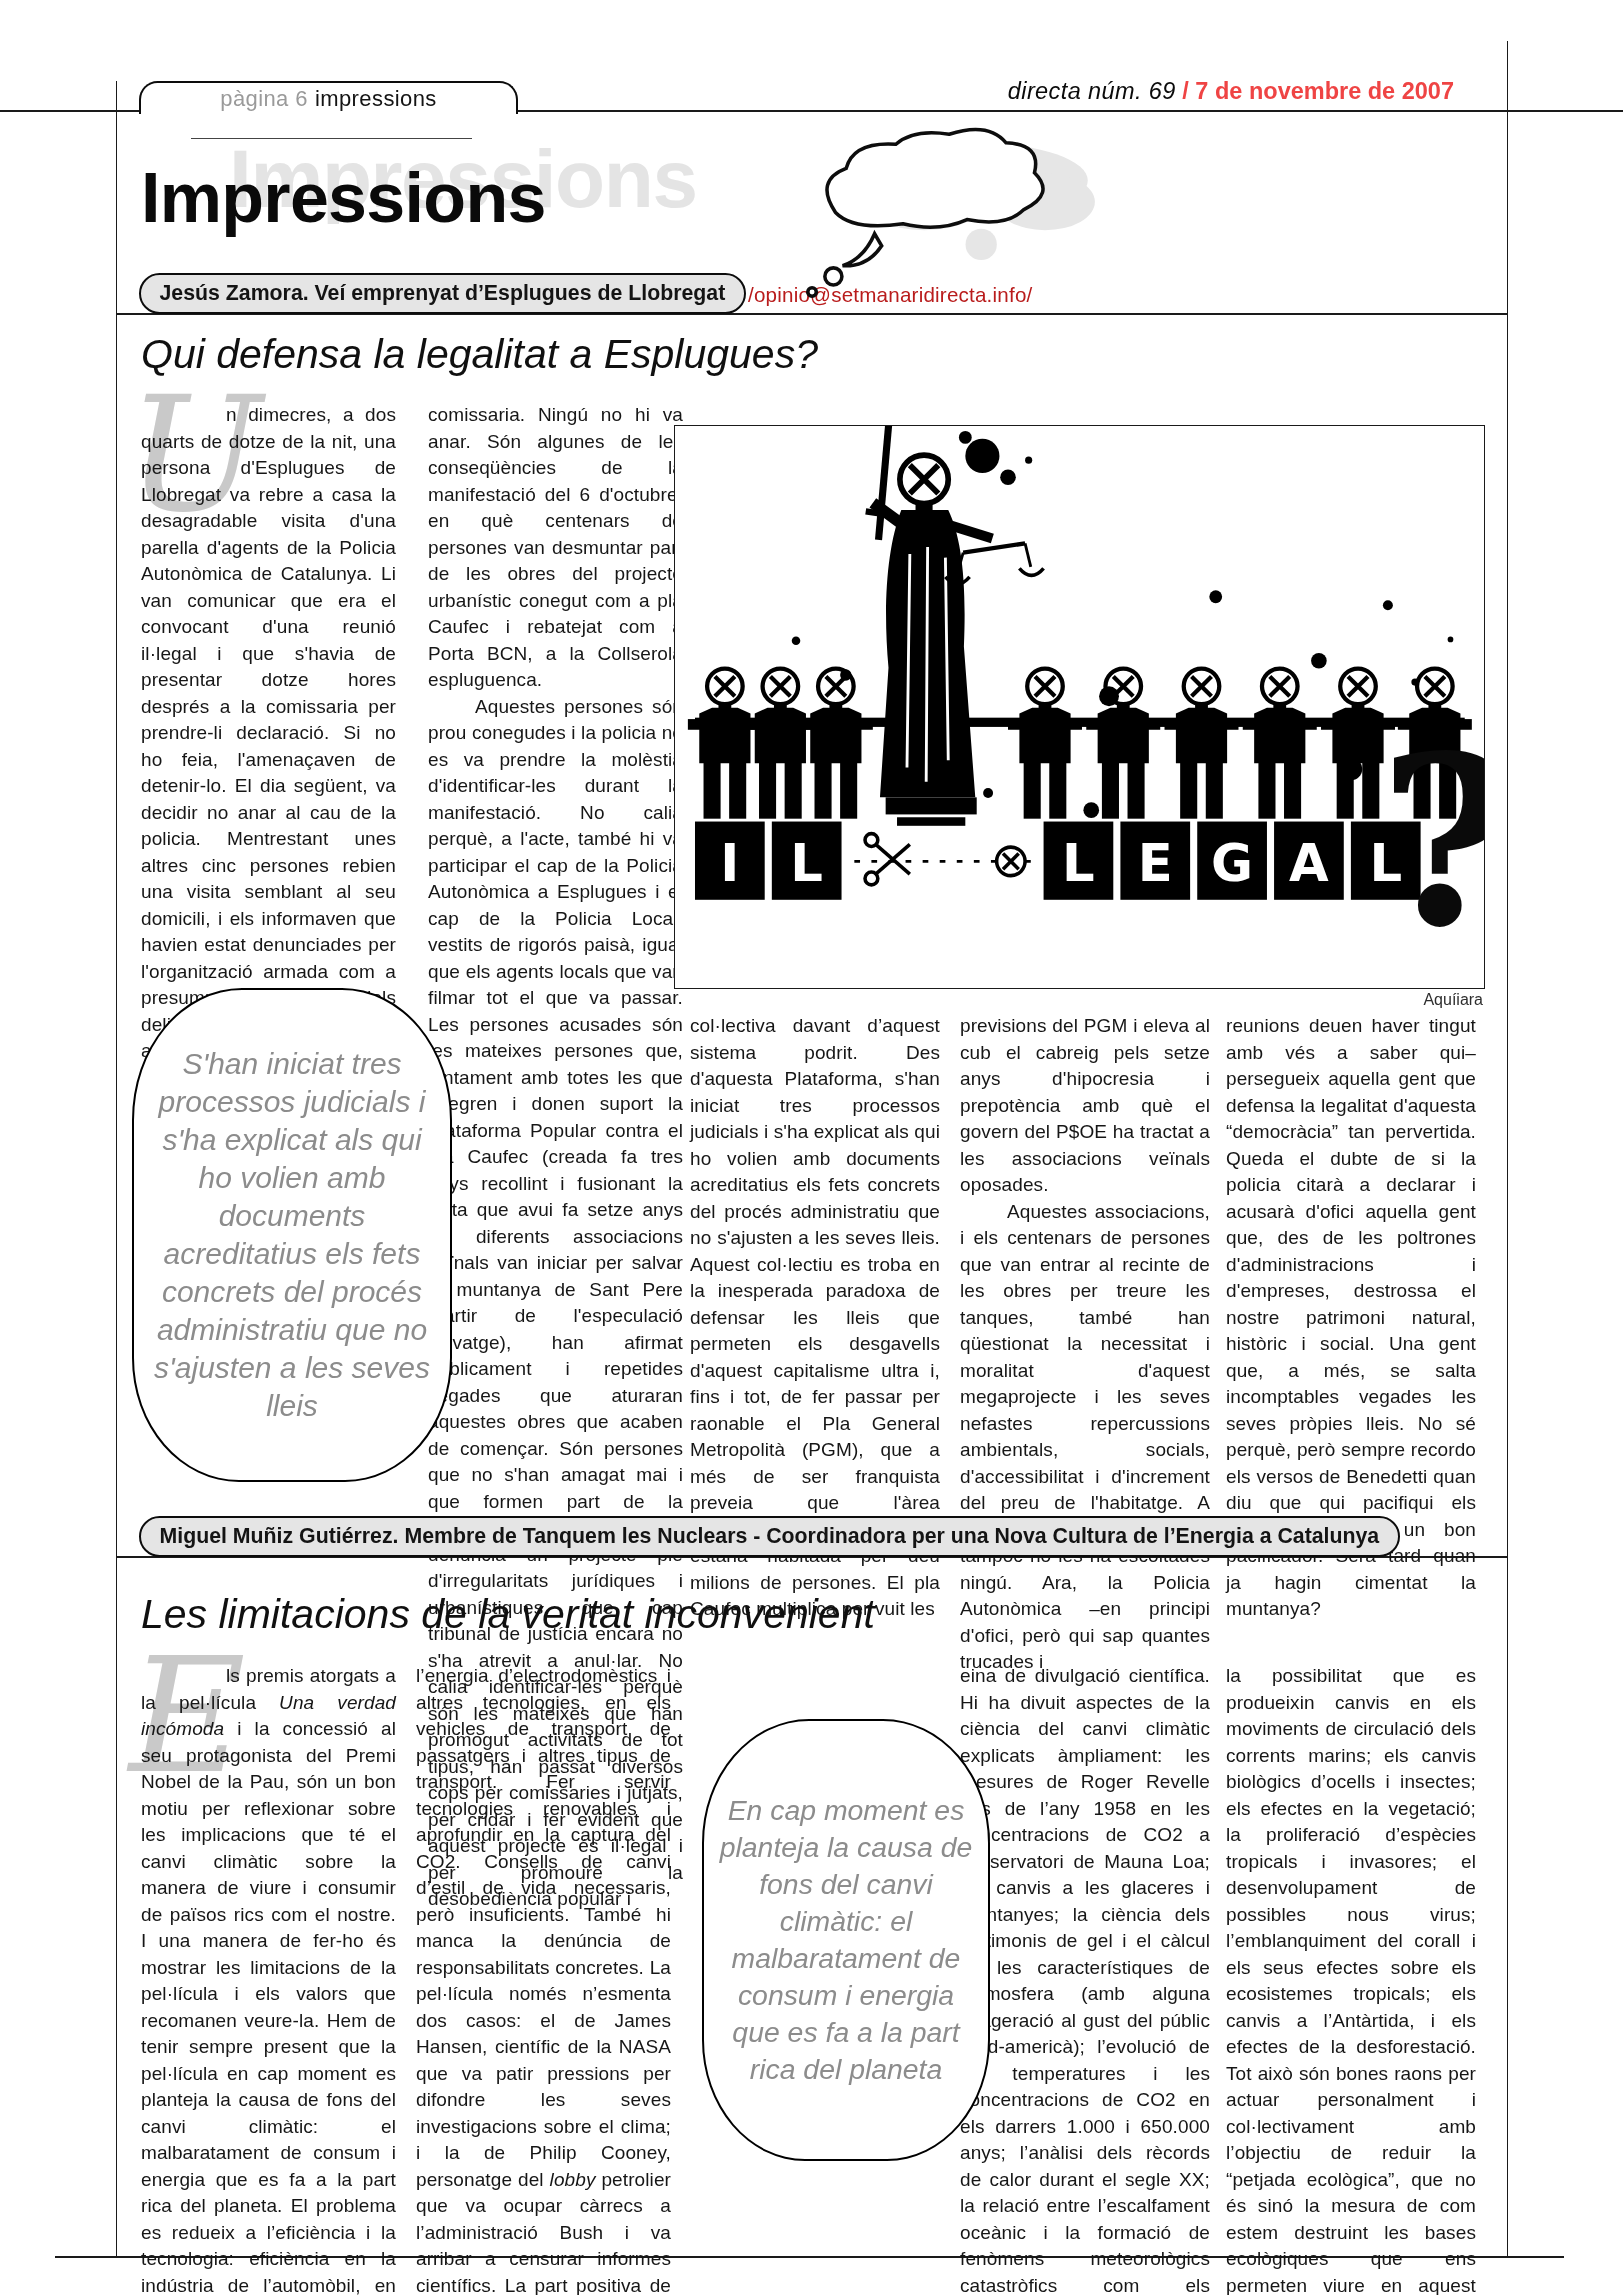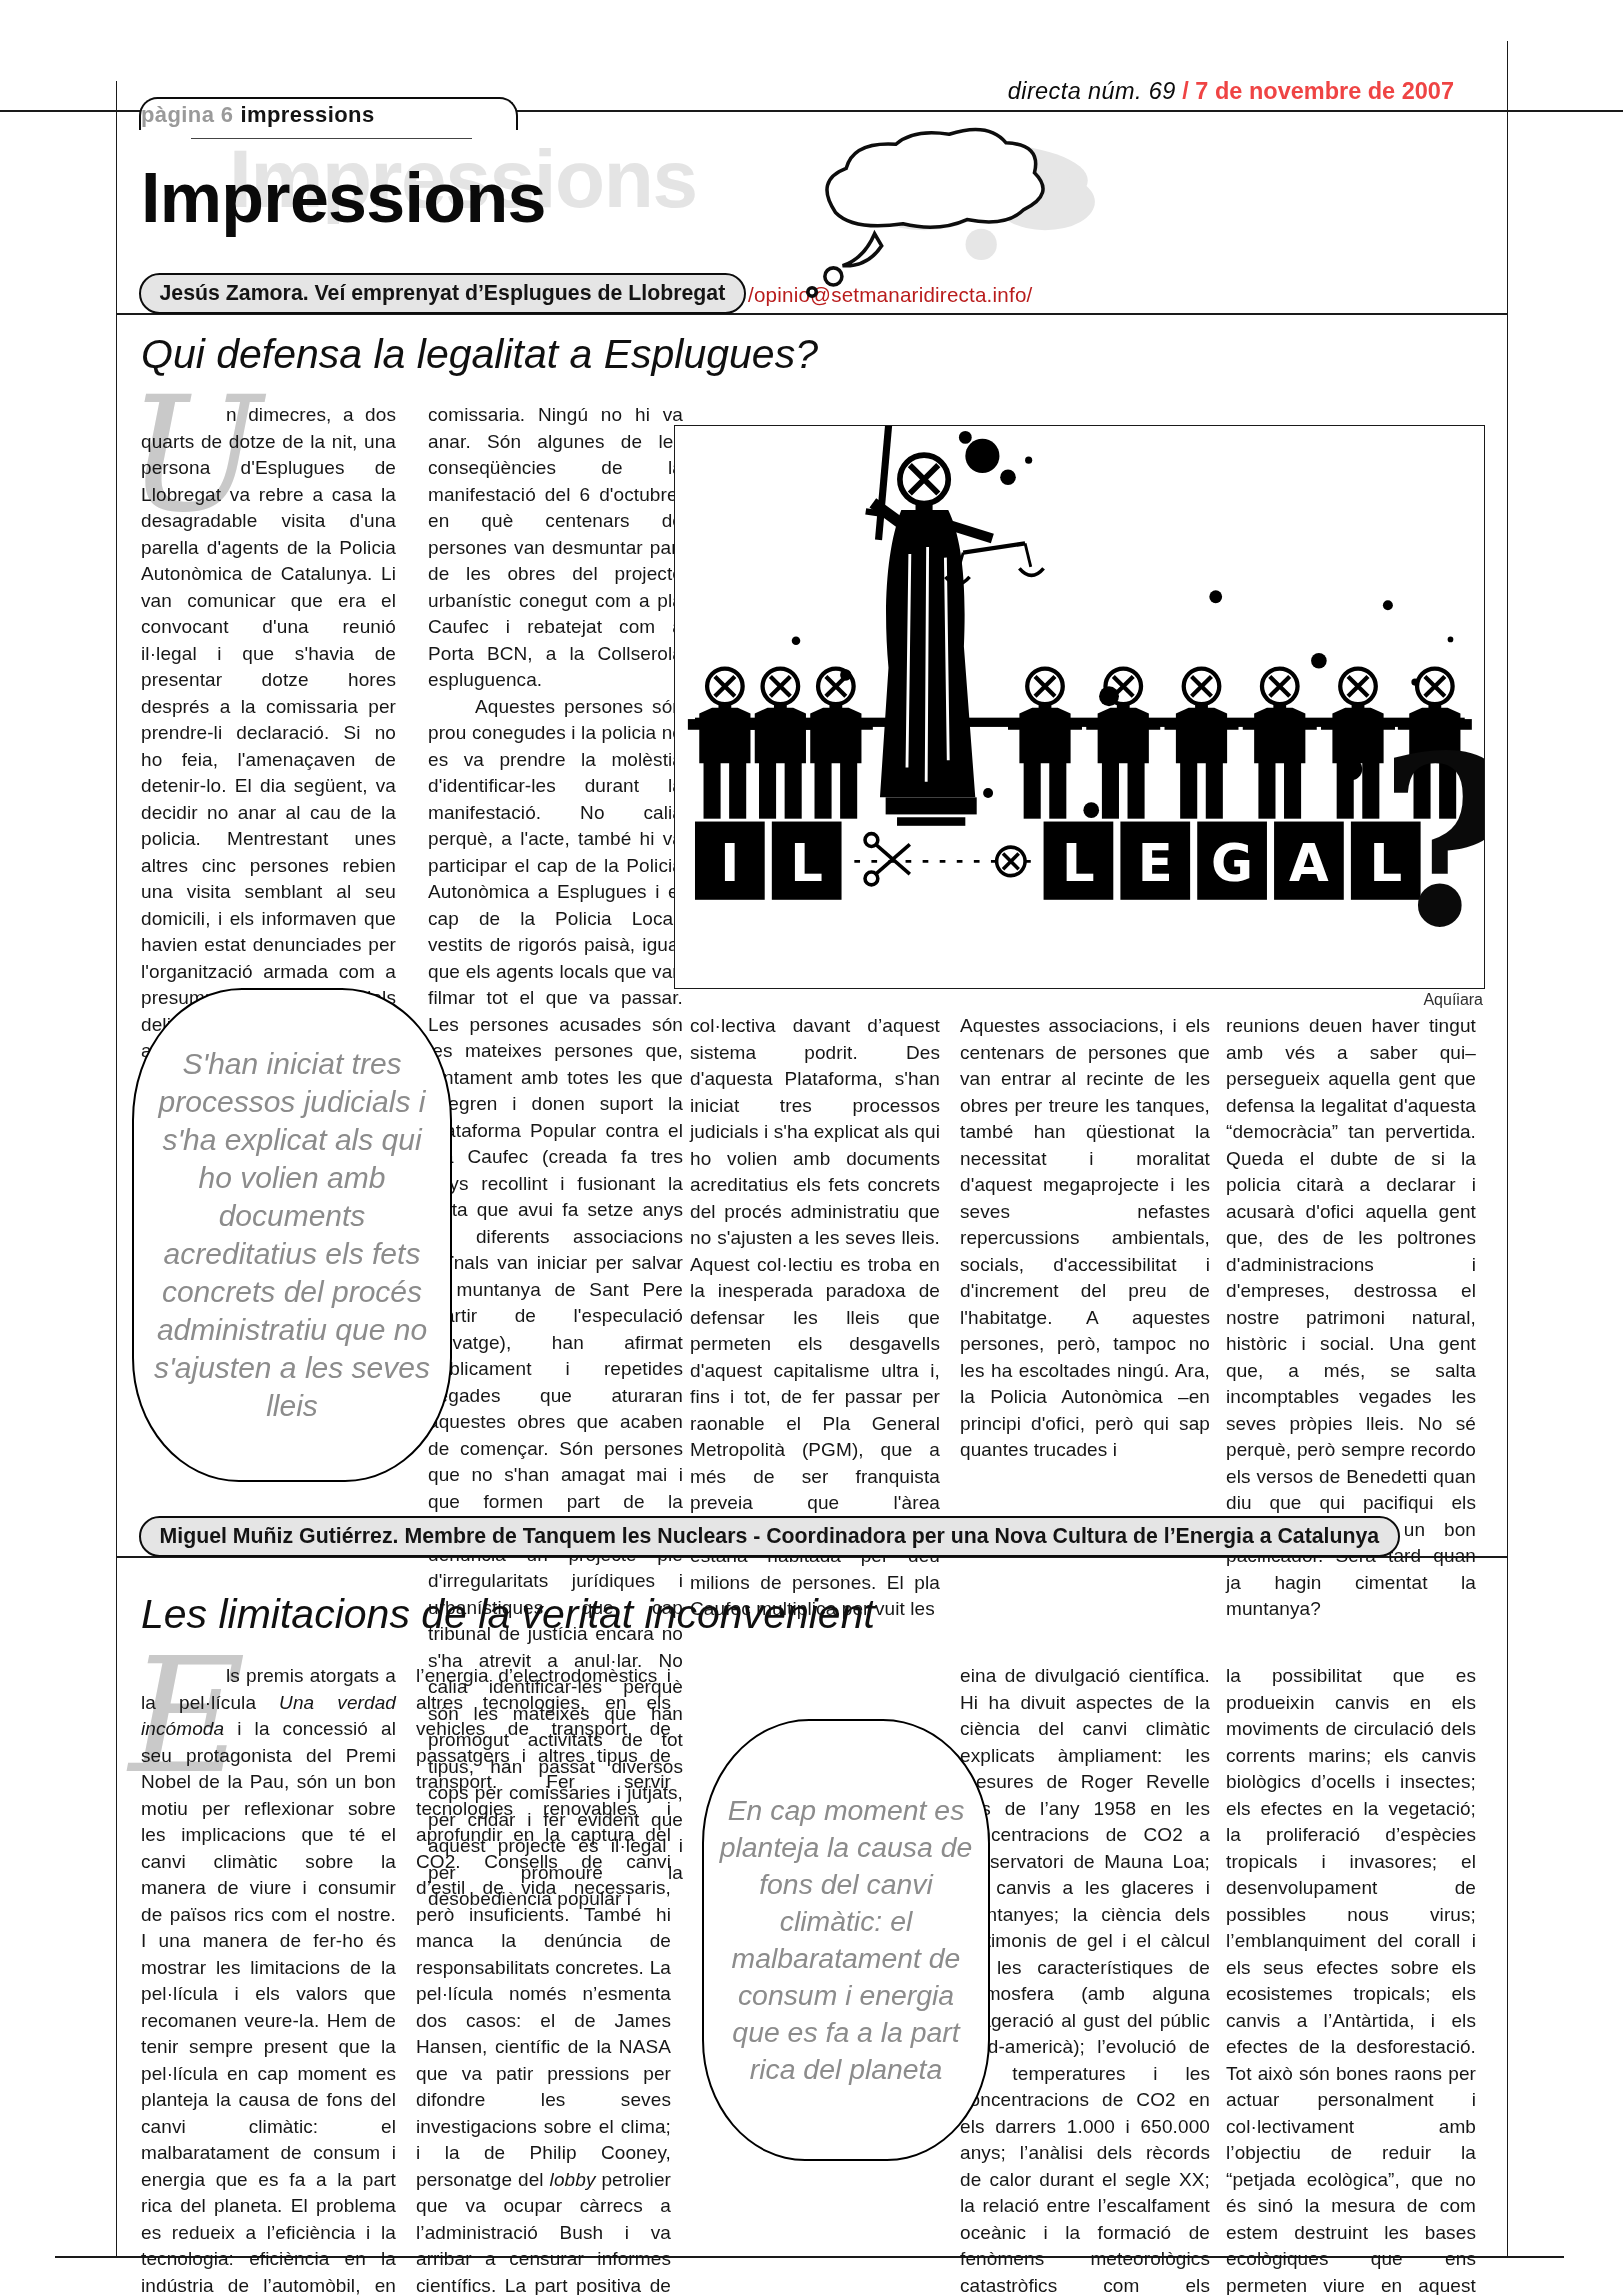--- a/index.html
+++ b/index.html
@@ -1,22 +1,22 @@
 <!DOCTYPE html>
 <html style="font-size:11.4px"><head>
 <meta charset="utf-8">
 <style>
   html,body{margin:0;padding:0;background:#fff;}
   body{width:1623px;height:2295px;position:relative;font-family:"Liberation Sans",sans-serif;color:#141414;overflow:hidden;}
   .abs{position:absolute;}
   .rule{background:#1a1a1a;}
   
-  .tab{left:139px;top:97px;width:375px;height:31px;border:2.1px solid #0c0c0c;border-bottom:none;
-       border-radius:18.5px 18.5px 0 0;background:#fff;display:flex;align-items:center;
-       font-size:22px;font-weight:bold;letter-spacing:0.4px;white-space:nowrap;z-index:3;}
+  .tab{left:139px;top:81px;width:375px;height:31px;border:2.1px solid #0c0c0c;border-bottom:none;
+       border-radius:18.5px 18.5px 0 0;background:#fff;display:flex;align-items:center;justify-content:center;
+       font-size:22px;font-weight:normal;letter-spacing:0.4px;white-space:nowrap;z-index:3;}
   .tab .pg{color:#9a9a9a;margin-right:7.1px;}
   .masthead{left:839px;top:78px;width:615px;text-align:right;white-space:nowrap;font-size:23.5px;z-index:3;}
   .masthead .issue{font-weight:normal;font-style:italic;color:#0b0b0b;letter-spacing:0.4px;}
   .masthead .date{font-weight:bold;color:#ef4444;}
   .ghost-title{left:229px;top:132px;font-size:82px;font-weight:bold;color:#e4e4e4;letter-spacing:-1.4px;z-index:1;white-space:nowrap;}
   .main-title{left:141px;top:158px;font-size:70px;font-weight:bold;color:#0a0a0a;letter-spacing:-0.7px;z-index:2;white-space:nowrap;}
   
   .byline{height:41px;border:2.1px solid #0c0c0c;border-radius:21.3px;background:#e5e5e5;display:flex;align-items:center;
           justify-content:flex-start;font-size:21.3px;font-weight:bold;white-space:nowrap;z-index:3;box-sizing:border-box;padding:0 18.5px;}
   .contact{font-size:20.6px;color:#b91c1c;letter-spacing:0.2px;white-space:nowrap;}
@@ -85,20 +85,21 @@
     <p><span>n dimecres, a dos quarts de dotze de la nit, una persona d'Esplugues de Llobregat va rebre a casa la desagradable visita d'una parella d'agents de la Policia Autonòmica de Catalunya. Li van comunicar que era el convocant d'una reunió il·legal i que s'havia de presentar dotze hores després a la comissaria per prendre-li declaració. Si no ho feia, l'amenaçaven de detenir-lo. El dia següent, va decidir no anar al cau de la policia. Mentrestant unes altres cinc persones rebien una visita semblant al seu domicili, i els informaven que havien estat denunciades per l'organització armada com a presumptes autores dels delictes de desordre públic, atemptat als agents i atemptat contra la seguretat del trànsit, una falta de furt i danys; i que havien d'anar a declarar a la</span></p>
   </div>
 <div class="abs col" style="left:416px;top:402px;width:255px;height:1082px;margin-left:12px;">
     <p><span>comissaria. Ningú no hi va anar. Són algunes de les conseqüències de la manifestació del 6 d'octubre, en què centenars de persones van desmuntar part de les obres del projecte urbanístic conegut com a pla Caufec i rebatejat com a Porta BCN, a la Collserola espluguenca.</span></p>
     <p><span>Aquestes persones són prou conegudes i la policia no es va prendre la molèstia d'identificar-les durant la manifestació. No calia perquè, a l'acte, també hi va participar el cap de la Policia Autonòmica a Esplugues i el cap de la Policia Local, vestits de rigorós paisà, igual que els agents locals que van filmar tot el que va passar. Les persones acusades són les mateixes persones que, juntament amb totes les que integren i donen suport la Plataforma Popular contra el pla Caufec (creada fa tres anys recollint i fusionant la lluita que avui fa setze anys les diferents associacions veïnals van iniciar per salvar la muntanya de Sant Pere Màrtir de l'especulació salvatge), han afirmat públicament i repetides vegades que aturaran aquestes obres que acaben de començar. Són persones que no s'han amagat mai i que formen part de la població d'Esplugues que denuncia un projecte ple d'irregularitats jurídiques i urbanístiques que cap tribunal de justícia encara no s'ha atrevit a anul·lar. No calia identificar-les perquè són les mateixes que han promogut activitats de tot tipus, han passat diversos cops per comissaries i jutjats, per cridar i fer evident que aquest projecte és il·legal i per promoure la desobediència popular i</span></p>
   </div>
 <div class="abs col" style="left:690px;top:1013px;width:250px;height:471px;">
     <p><span>col·lectiva davant d’aquest sistema podrit. Des d'aquesta Plataforma, s'han iniciat tres processos judicials i s'ha explicat als qui ho volien amb documents acreditatius els fets concrets del procés administratiu que no s'ajusten a les seves lleis. Aquest col·lectiu es troba en la inesperada paradoxa de defensar les lleis que permeten els desgavells d'aquest capitalisme ultra i, fins i tot, de fer passar per raonable el Pla General Metropolità (PGM), que a més de ser franquista preveia que l'àrea metropolitana de Barcelona estaria habitada per deu milions de persones. El pla Caufec multiplica per vuit les</span></p>
   </div>
 <div class="abs col" style="left:960px;top:1013px;width:250px;height:471px;">
+    <p><span>previsions del PGM i eleva al cub el cabreig pels setze anys d'hipocresia i prepotència amb què el govern del P$OE ha tractat a les associacions veïnals oposades.</span></p>
     <p><span>Aquestes associacions, i els centenars de persones que van entrar al recinte de les obres per treure les tanques, també han qüestionat la necessitat i moralitat d'aquest megaprojecte i les seves nefastes repercussions ambientals, socials, d'accessibilitat i d'increment del preu de l'habitatge. A aquestes persones, però, tampoc no les ha escoltades ningú. Ara, la Policia Autonòmica –en principi d'ofici, però qui sap quantes trucades i</span></p>
   </div>
 <div class="abs col" style="left:1226px;top:1013px;width:250px;height:471px;">
     <p><span>reunions deuen haver tingut amb vés a saber qui– persegueix aquella gent que defensa la legalitat d'aquesta “democràcia” tan pervertida. Queda el dubte de si la policia citarà a declarar i acusarà d'ofici aquella gent que, des de les poltrones d'administracions i d'empreses, destrossa el nostre patrimoni natural, històric i social. Una gent que, a més, se salta incomptables vegades les seves pròpies lleis. No sé perquè, però sempre recordo els versos de Benedetti quan diu que qui pacifiqui els pacificadors serà un bon pacificador. Serà tard quan ja hagin cimentat la muntanya?</span></p>
   </div>
 
 <div class="abs pull pull1" style="left:132px;top:988px;width:320px;height:494px;">
   <div class="pull-inner">S'han iniciat tres processos judicials i s'ha explicat als qui ho volien amb documents acreditatius els fets concrets del procés administratiu que no s'ajusten a les seves lleis</div>
 </div>
 

